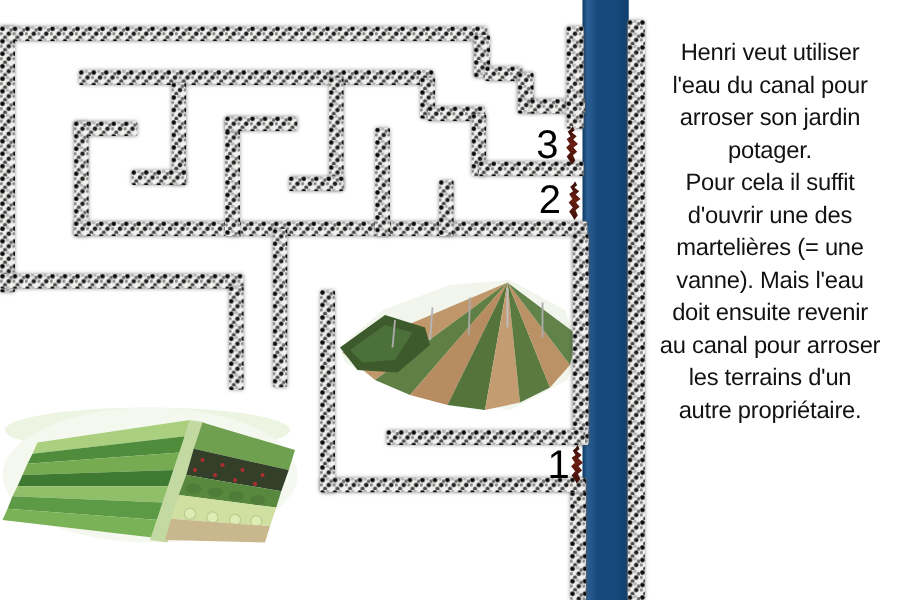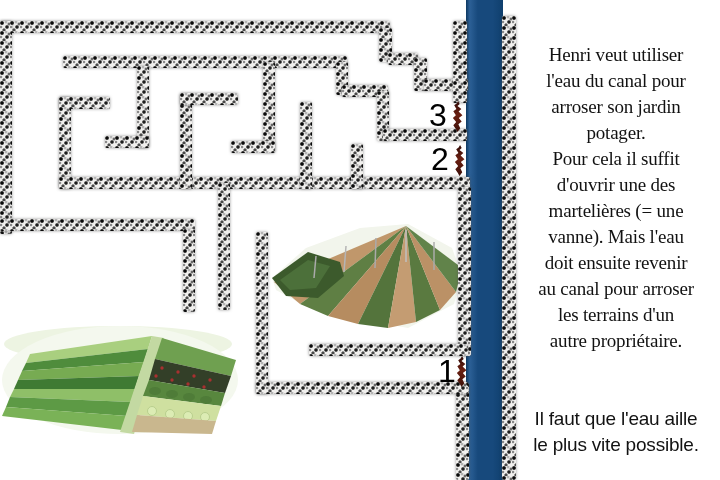--- a/index.html
+++ b/index.html
@@ -44,21 +44,21 @@
   }
   
   .instructions{
     position:absolute;left:512px;top:0;width:208px;height:480px;z-index:5;
     text-align:center;color:#121212;
     font-size:19px;line-height:26px;letter-spacing:-0.2px;
     white-space:pre-line;
   }
   .instructions p{margin:0;}
   .instructions .para-gap{margin-top:26px;}
-  .instructions .para-first{margin-top:16px;font-family:Liberation Serif, serif;}
+  .instructions .para-first{margin-top:4px;}
 </style>
 </head>
 <body>
 
 <div class="canal"></div>
 
 <svg class="garden" style="left:0;top:316px;" width="240" height="122" viewBox="0 0 240 122">
   <ellipse cx="118" cy="28" rx="114" ry="18" fill="#edf4e2"></ellipse>
   <ellipse cx="120" cy="64" rx="118" ry="54" fill="#f4f8ee"></ellipse>
 
@@ -164,16 +164,14 @@
 arroser son jardin
 potager.
 Pour cela il suffit
 d'ouvrir une des
 martelières (= une
 vanne). Mais l'eau
 doit ensuite revenir
 au canal pour arroser
 les terrains d'un
 autre propriétaire.</p>
-  <p class="para-gap">Il faut que l'eau aille
-le plus vite possible.</p>
   
 </div>
 
 </body></html>

